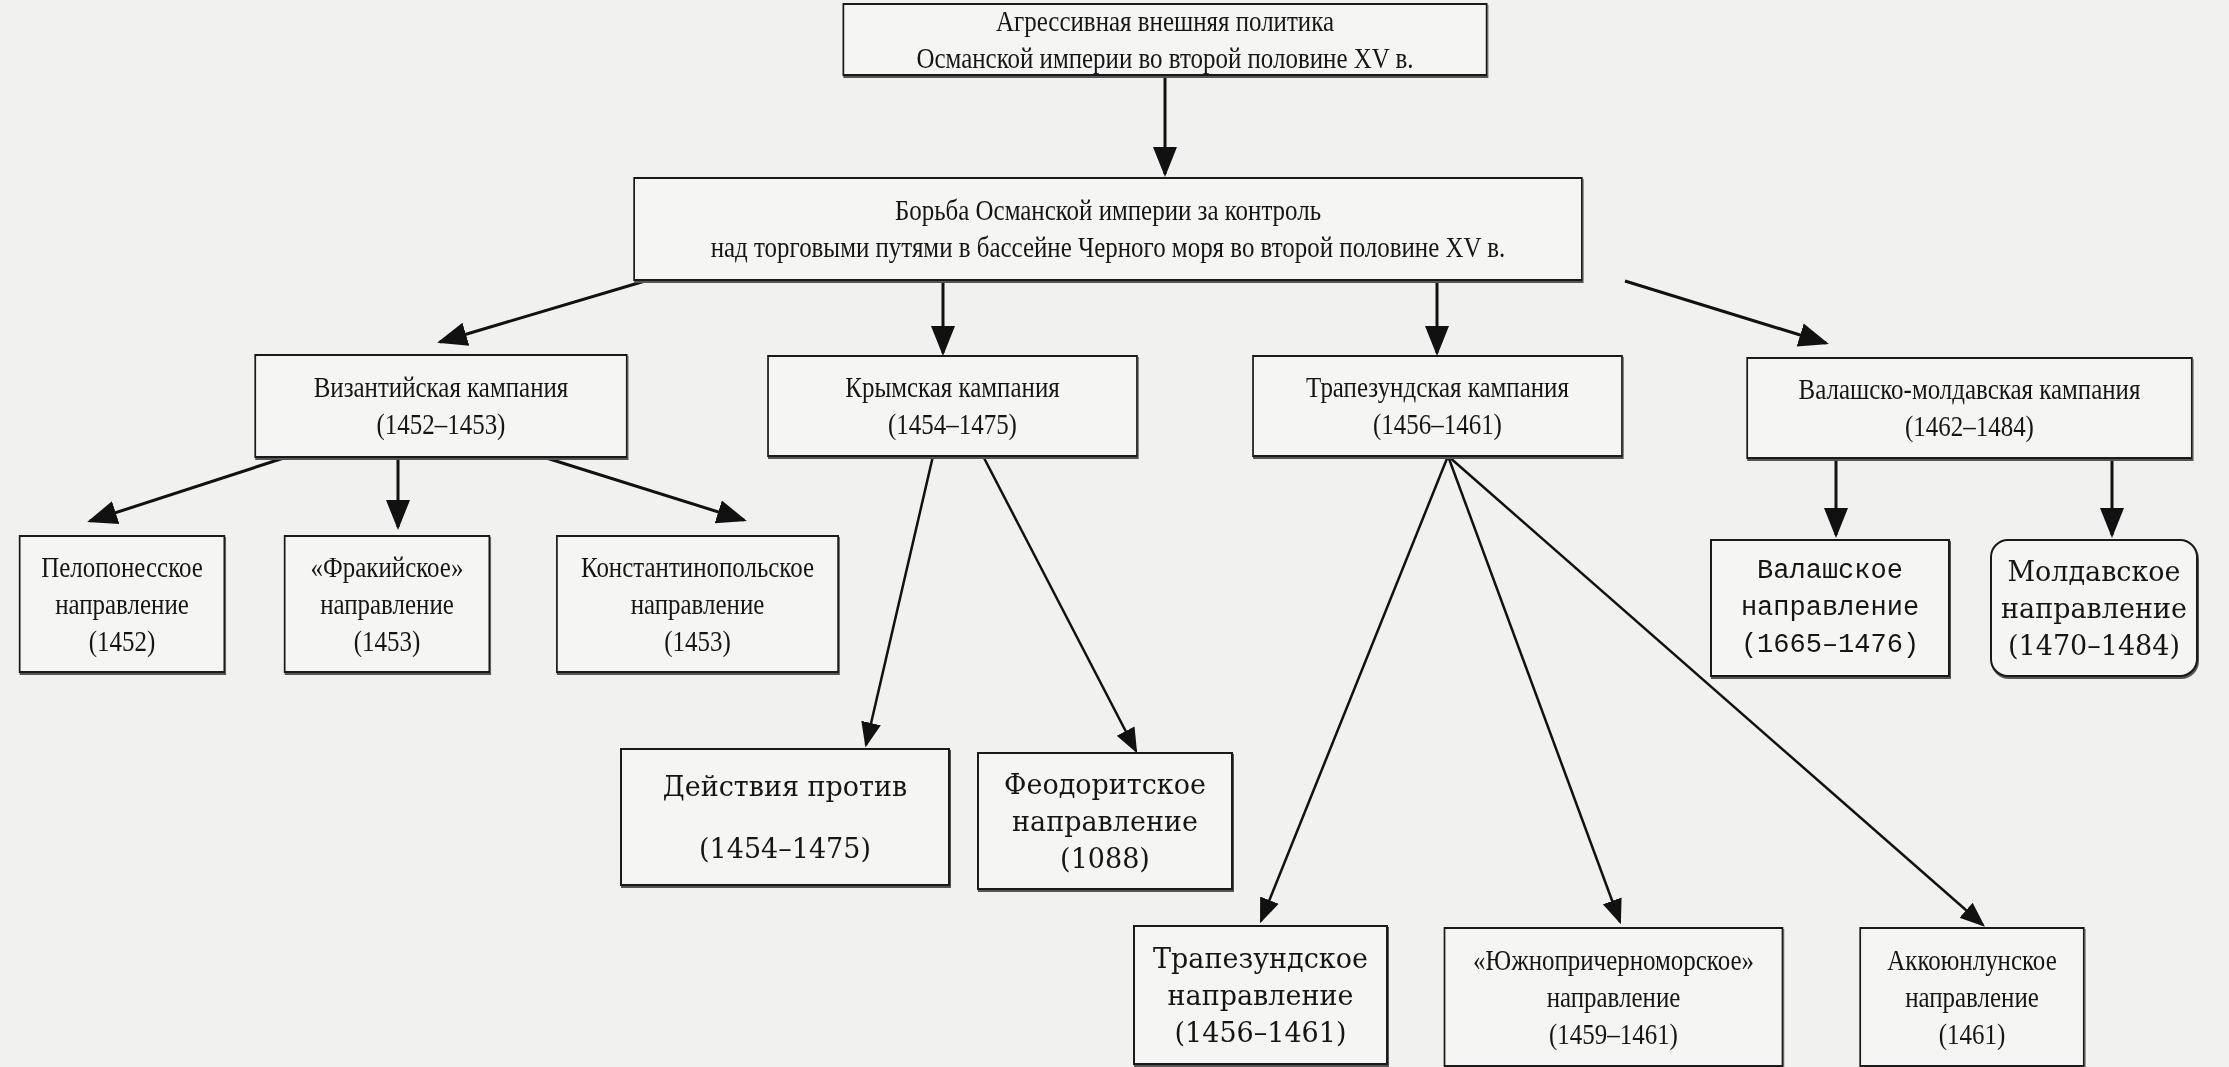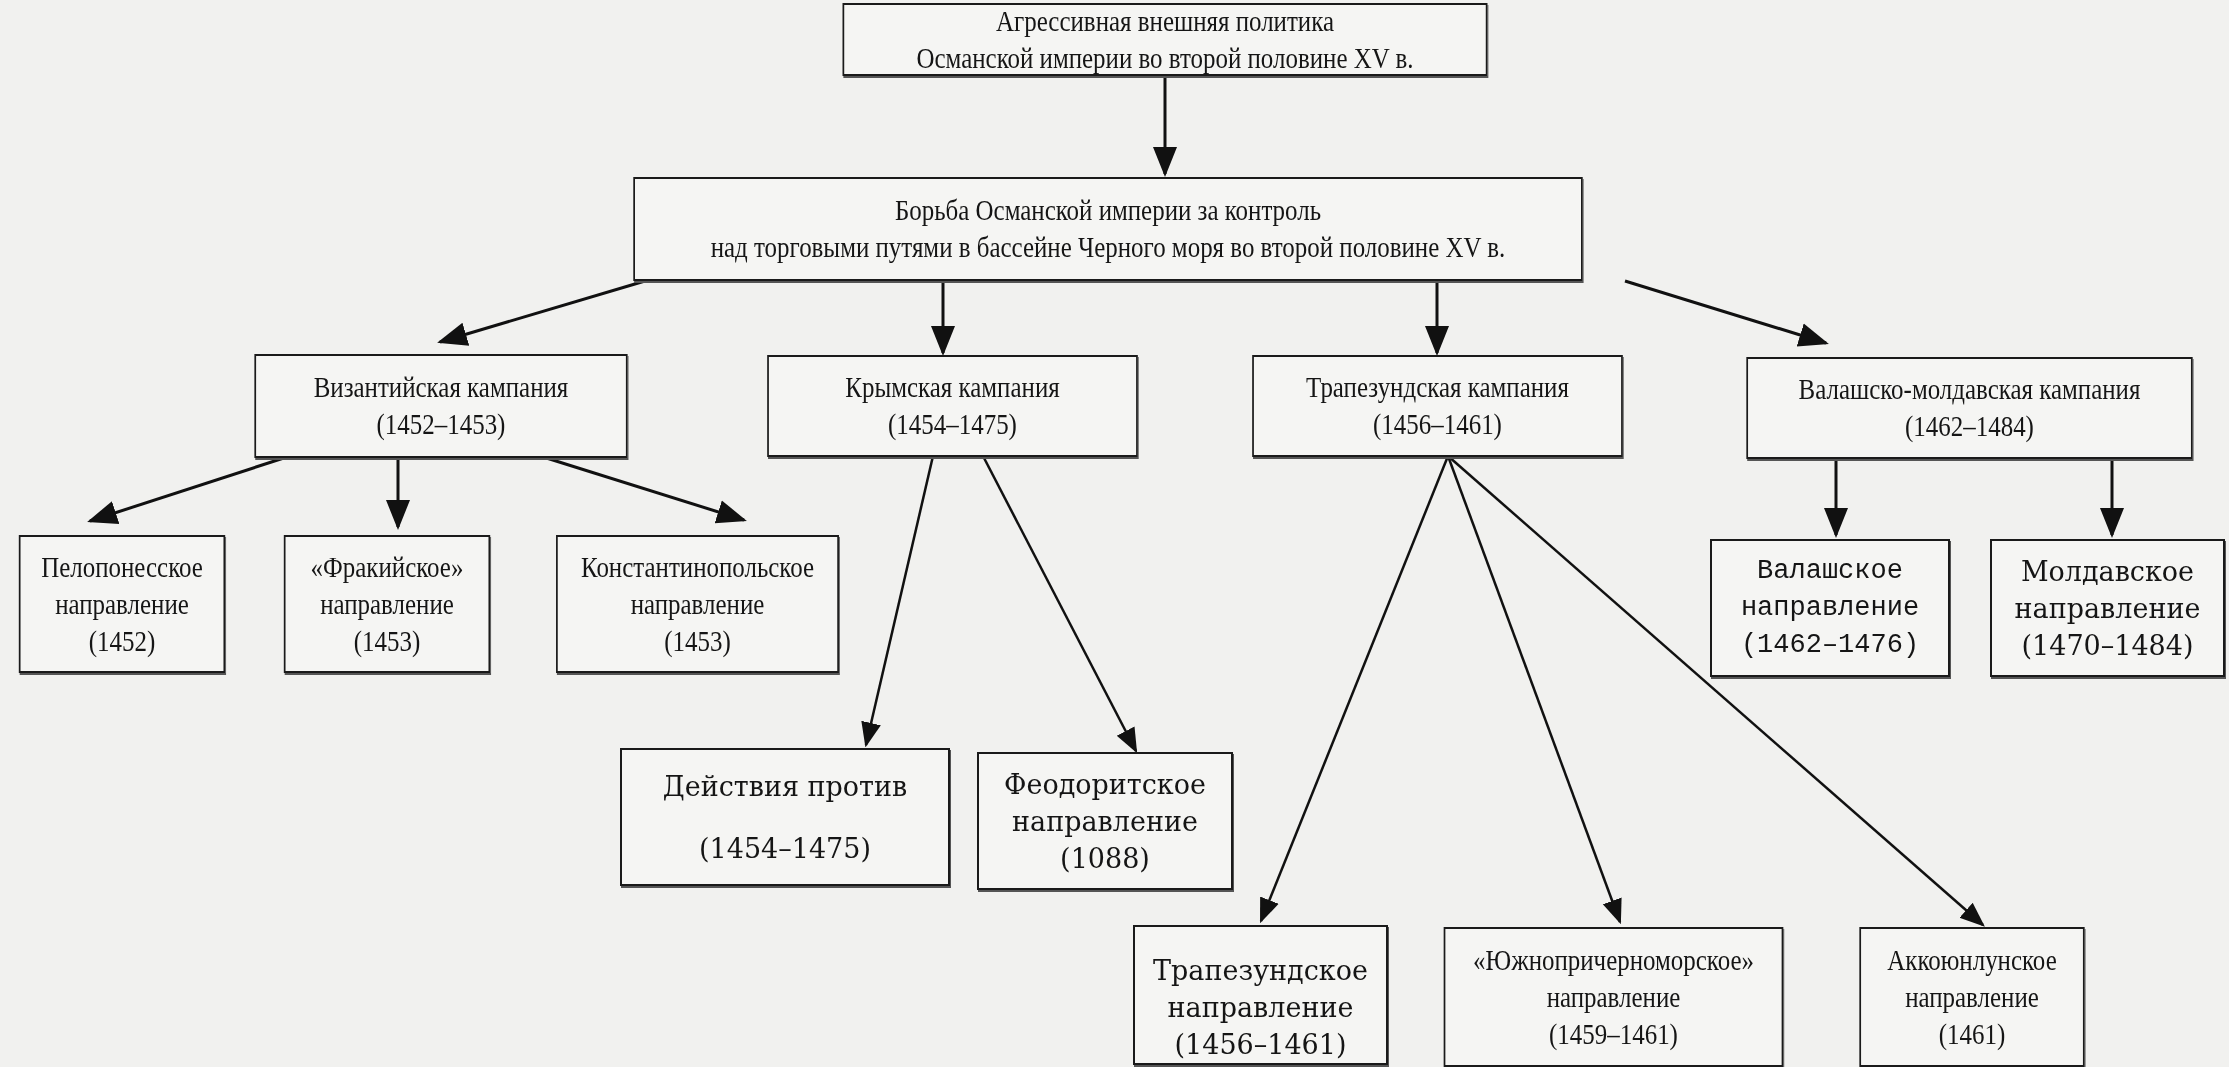--- a/index.html
+++ b/index.html
@@ -92,38 +92,38 @@
 <div class="box" style="left:620px;top:748px;width:330px;height:138px;gap:25px;">
   <span>Действия против</span>
   <span>(1454–1475)</span>
 </div>
 <div class="box" style="left:977px;top:752px;width:256px;height:138px;">
   <span>Феодоритское</span>
   <span>направление</span>
   <span>(1088)</span>
 </div>
 
-<div class="box" style="left:1133px;top:925px;width:255px;height:140px;justify-content:flex-end;">
+<div class="box" style="left:1133px;top:925px;width:255px;height:140px;">
   <span>Трапезундское</span>
   <span>направление</span>
   <span>(1456–1461)</span>
 </div>
 <div class="box cond" style="left:1416px;top:927px;width:395px;height:140px;">
   <span>«Южнопричерноморское»</span>
   <span>направление</span>
   <span>(1459–1461)</span>
 </div>
 <div class="box cond" style="left:1841px;top:927px;width:262px;height:140px;">
   <span>Аккоюнлунское</span>
   <span>направление</span>
   <span>(1461)</span>
 </div>
 
 <div class="box" style="left:1710px;top:539px;width:240px;height:138px;font-family:Liberation Mono, monospace;">
   <span>Валашское</span>
   <span>направление</span>
-  <span>(1462–1476)</span>
+  <span>(1665–1476)</span>
 </div>
-<div class="box" style="left:1990px;top:539px;width:235px;height:138px;">
+<div class="box" style="left:1990px;top:539px;width:208px;height:138px;border-radius:18px;">
   <span>Молдавское</span>
   <span>направление</span>
   <span>(1470–1484)</span>
 </div>
 
 </body></html>

